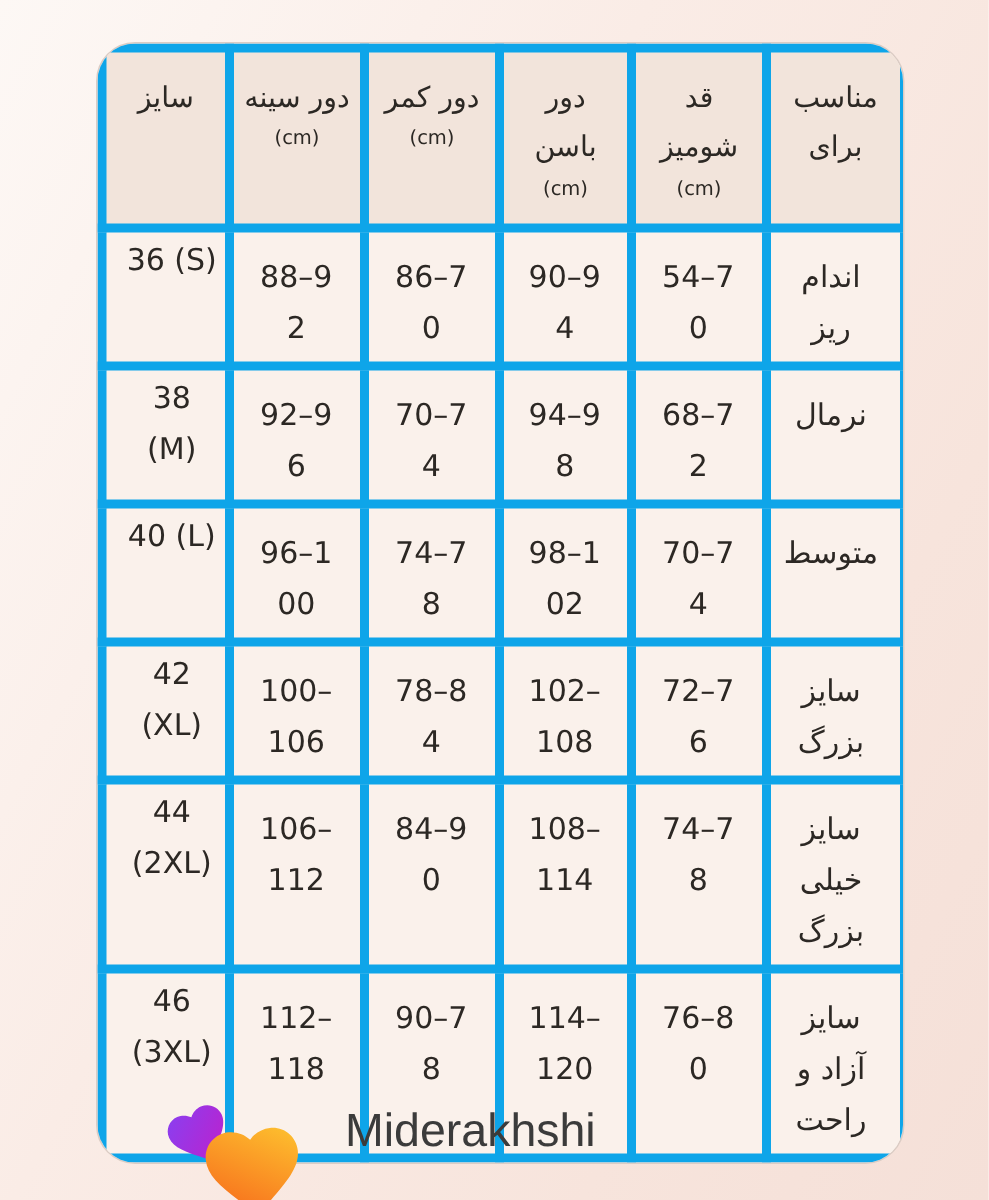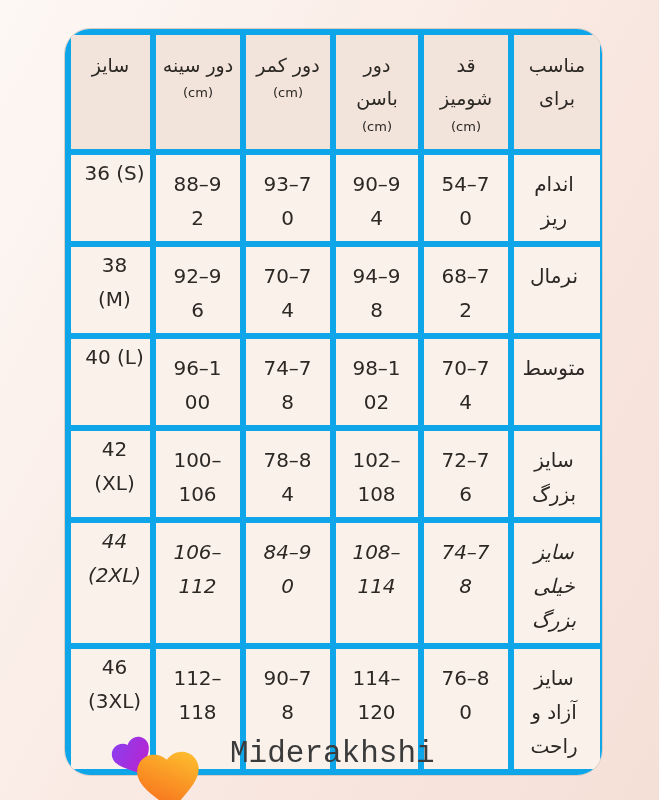--- a/index.html
+++ b/index.html
@@ -30,32 +30,32 @@
     text-align:center;padding:14px 6px 8px;
     height:120px;box-sizing:border-box;
   }
   .h-unit{display:block;font-weight:400;font-size:13px;}
   .size-table td{background:#faf1eb;font-size:20px;line-height:1.7;}
   .c-num{direction:ltr;text-align:center;word-break:break-all;padding:12px 16px 6px 15px;}
   .c-size{direction:ltr;text-align:center;padding:1px 4px 6px 12px;font-size:20px;}
   .c-fa{direction:rtl;text-align:center;padding:12px 12px 6px 6px;font-size:19px;}
   tbody tr:nth-child(1) td,tbody tr:nth-child(2) td{height:86px;box-sizing:border-box;}
   tbody tr:nth-child(3) td,tbody tr:nth-child(4) td{height:87px;box-sizing:border-box;}
-  tbody tr:nth-child(5) td{height:116px;box-sizing:border-box;font-style:italic;}
+  tbody tr:nth-child(5) td{height:116px;box-sizing:border-box;}
   tbody tr:nth-child(6) td{height:114px;box-sizing:border-box;}
   .footer{
     position:absolute;left:106px;top:730px;width:460px;height:70px;
   }
   .hearts{position:absolute;left:0;top:2px;width:110px;height:68px;}
   .heart{position:absolute;}
   .heart-purple{left:4px;top:2px;transform:rotate(-24deg);}
   .heart-orange{left:26px;top:12px;transform:rotate(-6deg);}
   .brand-text{
     position:absolute;left:124px;top:6px;
-    font-family:Liberation Mono, monospace;
+    font-family:Liberation Sans, sans-serif;
     font-size:31px;font-weight:500;color:#3b3b3b;letter-spacing:0;
   }
 </style>
 </head>
 <body>
 
 <div class="table-wrap">
   <table class="size-table">
     <colgroup>
       <col style="width:92px">
@@ -91,21 +91,21 @@
           <span>سایز</span>
           <span class="h-unit"></span>
         </th>
       </tr>
     </thead>
     <tbody>
       <tr>
         <td class="c-fa">اندام ریز</td>
         <td class="c-num">54–70</td>
         <td class="c-num">90–94</td>
-        <td class="c-num">93–70</td>
+        <td class="c-num">86–70</td>
         <td class="c-num">88–92</td>
         <td class="c-size">36 (S)</td>
       </tr>
       <tr>
         <td class="c-fa">نرمال</td>
         <td class="c-num">68–72</td>
         <td class="c-num">94–98</td>
         <td class="c-num">70–74</td>
         <td class="c-num">92–96</td>
         <td class="c-size">38 (M)</td>

